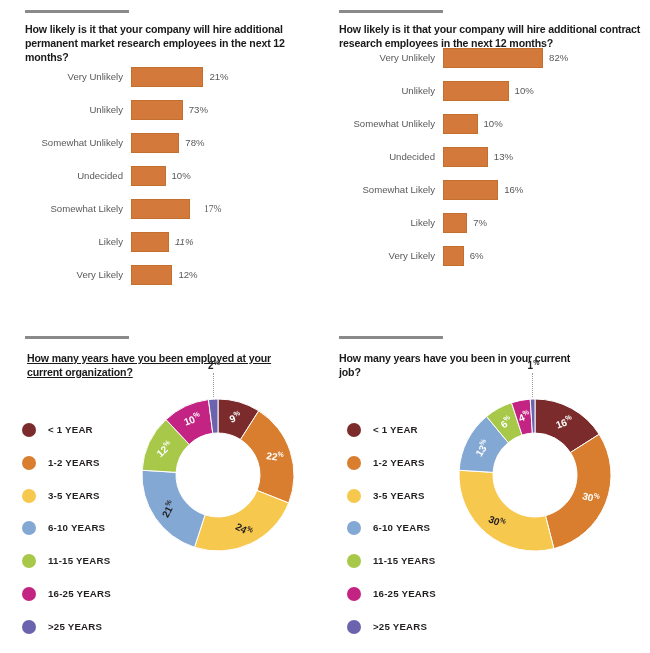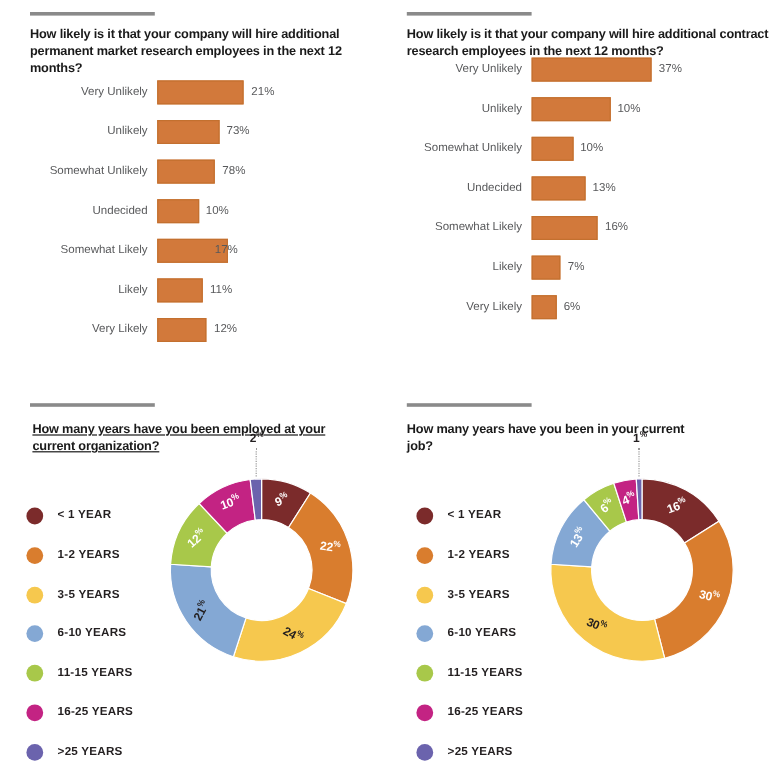--- a/index.html
+++ b/index.html
@@ -120,43 +120,43 @@
           <div class="bar-val" style="left: 185.3px;">78%</div>
         </div>
         <div class="bar-row" style="top: 163px;">
           <div class="bar-cat" style="left: 0px; width: 123px;">Undecided</div>
           <div class="bar-rect" style="left: 131px; width: 34.5px; background: rgb(210, 121, 59); border-color: rgb(195, 112, 47);"></div>
           <div class="bar-val" style="left: 171.5px;">10%</div>
         </div>
         <div class="bar-row" style="top: 196px;">
           <div class="bar-cat" style="left: 0px; width: 123px;">Somewhat Likely</div>
           <div class="bar-rect" style="left: 131px; width: 58.65px; background: rgb(210, 121, 59); border-color: rgb(195, 112, 47);"></div>
-          <div class="bar-val" style="left: 179px;">17%</div>
+          <div class="bar-val" style="left: 204px; font-family: Liberation Serif, serif;">17%</div>
         </div>
         <div class="bar-row" style="top: 229px;">
           <div class="bar-cat" style="left: 0px; width: 123px;">Likely</div>
           <div class="bar-rect" style="left: 131px; width: 37.95px; background: rgb(210, 121, 59); border-color: rgb(195, 112, 47);"></div>
-          <div class="bar-val" style="left: 174.95px;">11%</div>
+          <div class="bar-val" style="left: 174.95px; font-style: italic;">11%</div>
         </div>
         <div class="bar-row" style="top: 262px;">
           <div class="bar-cat" style="left: 0px; width: 123px;">Very Likely</div>
           <div class="bar-rect" style="left: 131px; width: 41.4px; background: rgb(210, 121, 59); border-color: rgb(195, 112, 47);"></div>
           <div class="bar-val" style="left: 178.4px;">12%</div>
         </div>
       </div>
   </div>
 
   <div class="panel" style="left:325px;top:0;width:325px;height:320px;">
     <div class="rule" style="left:14px;top:10px;width:104px;"></div>
     <div class="panel-title" style="left:14px;top:22px;width:305px;">How likely is it that your company will hire additional contract research employees in the next 12 months?</div>
     <div id="bars1">
         <div class="bar-row" style="top: 45px;">
           <div class="bar-cat" style="left: 0px; width: 110px;">Very Unlikely</div>
           <div class="bar-rect" style="left: 118px; width: 100.05px; background: rgb(210, 121, 59); border-color: rgb(195, 112, 47);"></div>
-          <div class="bar-val" style="left: 224.05px;">37%</div>
+          <div class="bar-val" style="left: 224.05px;">82%</div>
         </div>
         <div class="bar-row" style="top: 78px;">
           <div class="bar-cat" style="left: 0px; width: 110px;">Unlikely</div>
           <div class="bar-rect" style="left: 118px; width: 65.55px; background: rgb(210, 121, 59); border-color: rgb(195, 112, 47);"></div>
           <div class="bar-val" style="left: 189.55px;">10%</div>
         </div>
         <div class="bar-row" style="top: 111px;">
           <div class="bar-cat" style="left: 0px; width: 110px;">Somewhat Unlikely</div>
           <div class="bar-rect" style="left: 118px; width: 34.5px; background: rgb(210, 121, 59); border-color: rgb(195, 112, 47);"></div>
           <div class="bar-val" style="left: 158.5px;">10%</div>

